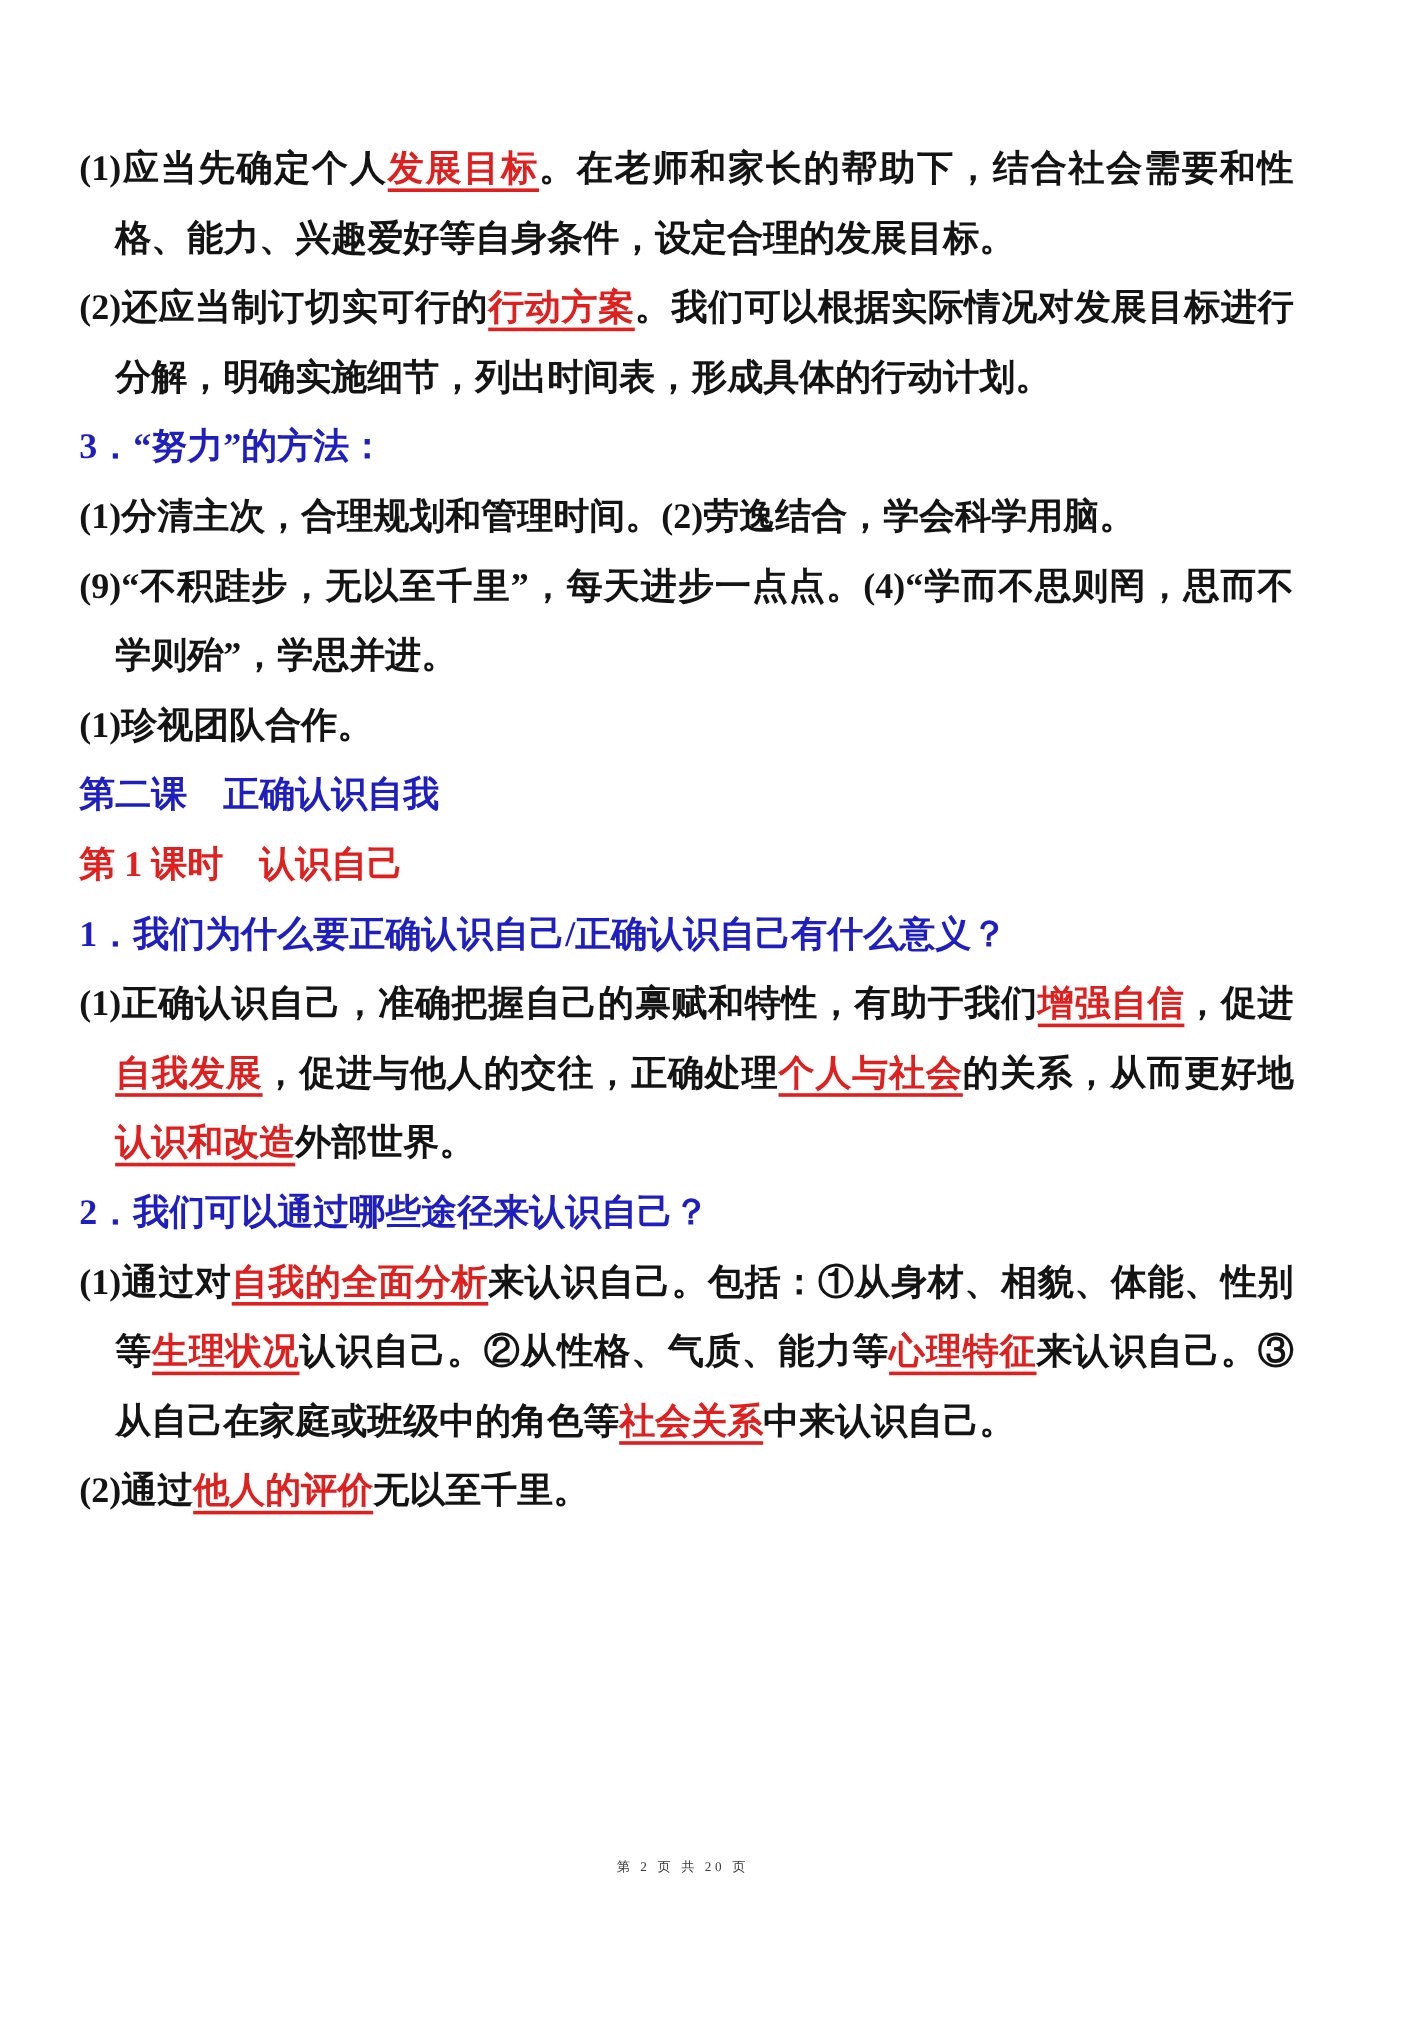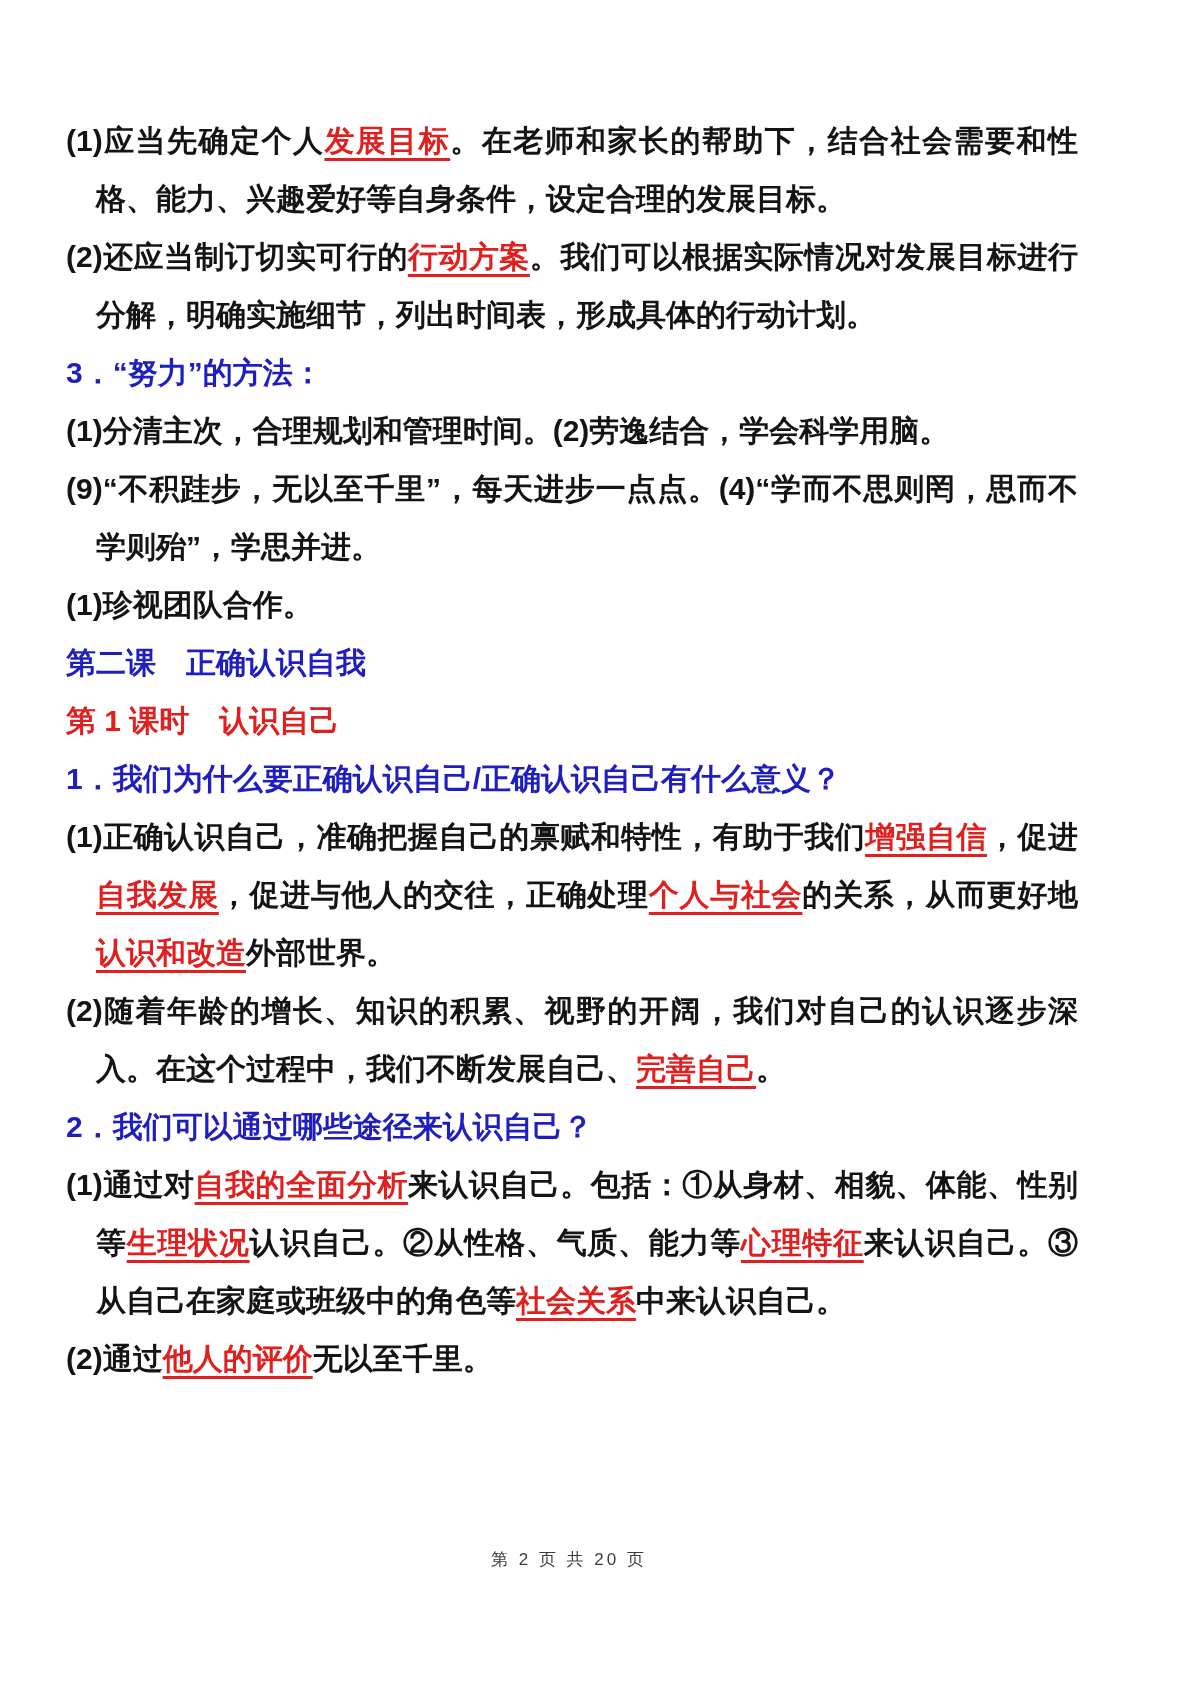--- a/index.html
+++ b/index.html
@@ -1,21 +1,21 @@
 <!DOCTYPE html>
 <html lang="zh" style="--ink: #141414; --blue: #1f1fc0; --hlred: #e01f1f;"><head>
 <meta charset="utf-8">
 <style>
   html,body{margin:0;padding:0;background:#ffffff;}
   .page{
     position:relative;
     width:1138px;height:1682px;
     background:#ffffff;
     overflow:hidden;
-    font-family:Liberation Sans, sans-serif;
+    font-family:Liberation Serif, serif;
   }
   .content{
     position:absolute;
     left:66px;right:60px;top:112px;
     font-size:30px;
     line-height:58px;
     color:var(--ink,#141414);
     font-weight:600;
     text-align:justify;
   }
@@ -41,42 +41,41 @@
     color:var(--hlred,#e01f1f);
     font-weight:800;
     text-decoration:underline;
     text-decoration-thickness:2.5px;
     text-underline-offset:7px;
   }
   .footer{
     position:absolute;
     left:0;right:0;top:1548px;
     text-align:center;
-    font-size:17px;
+    font-size:11px;
     color:#3c3c3c;
     letter-spacing:3px;
     font-weight:500;
   }
 </style>
 </head>
 <body>
 
 <div class="page">
   <div class="content">
       <div class="para"><span>(1)应当先确定个人</span><span class="hl-red">发展目标</span><span>。在老师和家长的帮助下，结合社会需要和性格、能力、兴趣爱好等自身条件，设定合理的发展目标。</span></div>
       <div class="para"><span>(2)还应当制订切实可行的</span><span class="hl-red">行动方案</span><span>。我们可以根据实际情况对发展目标进行分解，明确实施细节，列出时间表，形成具体的行动计划。</span></div>
       <div class="heading-blue"><span>3．“努力”的方法：</span></div>
       <div class="para"><span>(1)分清主次，合理规划和管理时间。(2)劳逸结合，学会科学用脑。</span></div>
       <div class="para"><span>(9)“不积跬步，无以至千里”，每天进步一点点。(4)“学而不思则罔，思而不学则殆”，学思并进。</span></div>
       <div class="para"><span>(1)珍视团队合作。</span></div>
       <div class="center-blue"><span>第二课　正确认识自我</span></div>
       <div class="center-red"><span>第 1 课时　认识自己</span></div>
       <div class="heading-blue"><span>1．我们为什么要正确认识自己/正确认识自己有什么意义？</span></div>
       <div class="para"><span>(1)正确认识自己，准确把握自己的禀赋和特性，有助于我们</span><span class="hl-red">增强自信</span><span>，促进</span><span class="hl-red">自我发展</span><span>，促进与他人的交往，正确处理</span><span class="hl-red">个人与社会</span><span>的关系，从而更好地</span><span class="hl-red">认识和改造</span><span>外部世界。</span></div>
-      <div class="para"><span>(2)随着年龄的增长、知识的积累、视野的开阔，我们对自己的认识逐步深入。在这个过程中，我们不断发展自己、</span><span class="hl-red">完善自己</span><span>。</span></div>
       <div class="heading-blue"><span>2．我们可以通过哪些途径来认识自己？</span></div>
       <div class="para"><span>(1)通过对</span><span class="hl-red">自我的全面分析</span><span>来认识自己。包括：①从身材、相貌、体能、性别等</span><span class="hl-red">生理状况</span><span>认识自己。②从性格、气质、能力等</span><span class="hl-red">心理特征</span><span>来认识自己。③从自己在家庭或班级中的角色等</span><span class="hl-red">社会关系</span><span>中来认识自己。</span></div>
       <div class="para"><span>(2)通过</span><span class="hl-red">他人的评价</span><span>无以至千里。</span></div>
     </div>
   <div class="footer">
     <span>第 2 页 共 20 页</span>
   </div>
 </div>
 
 </body></html>

